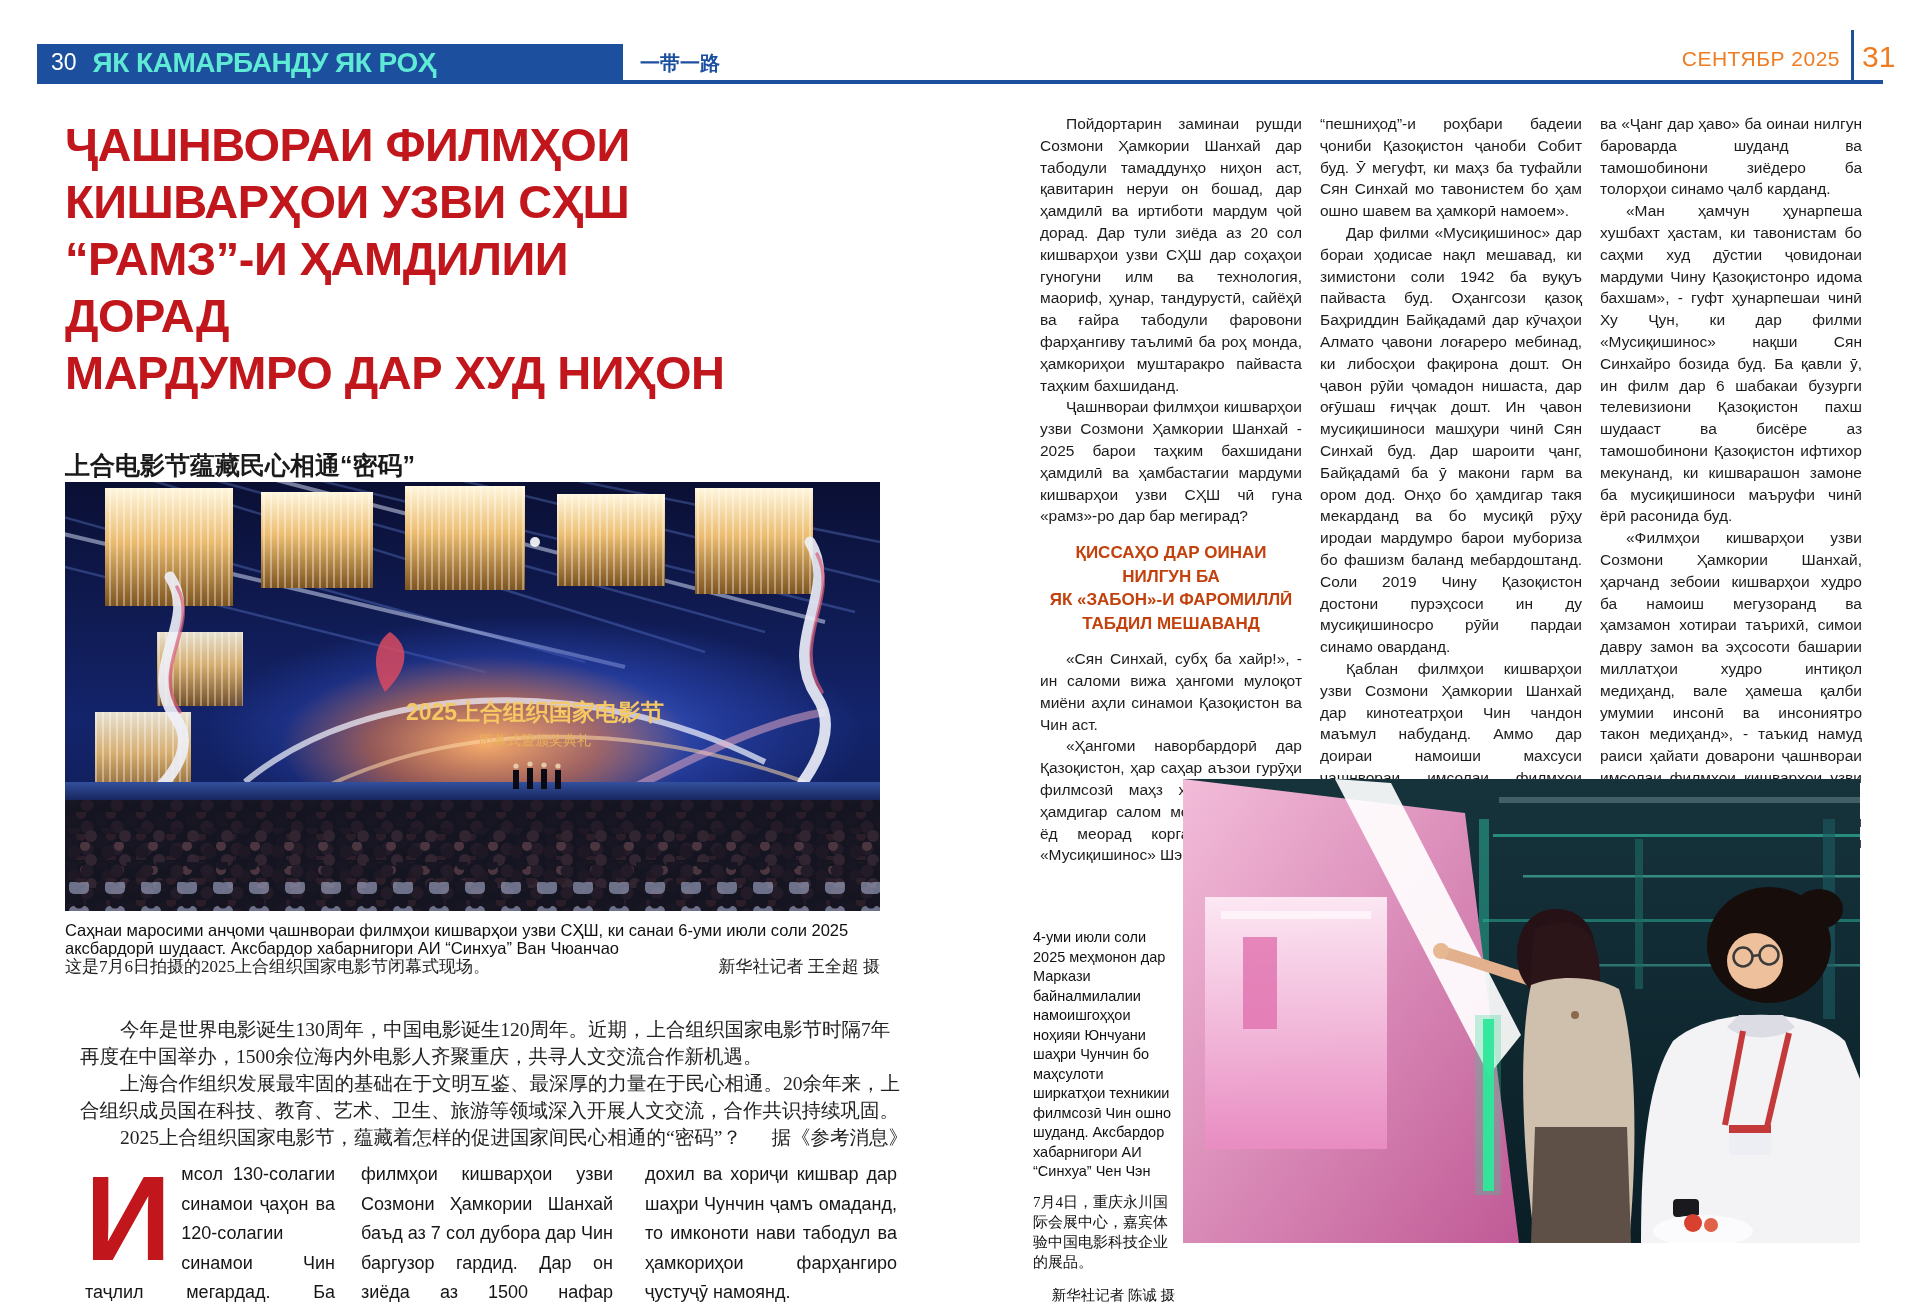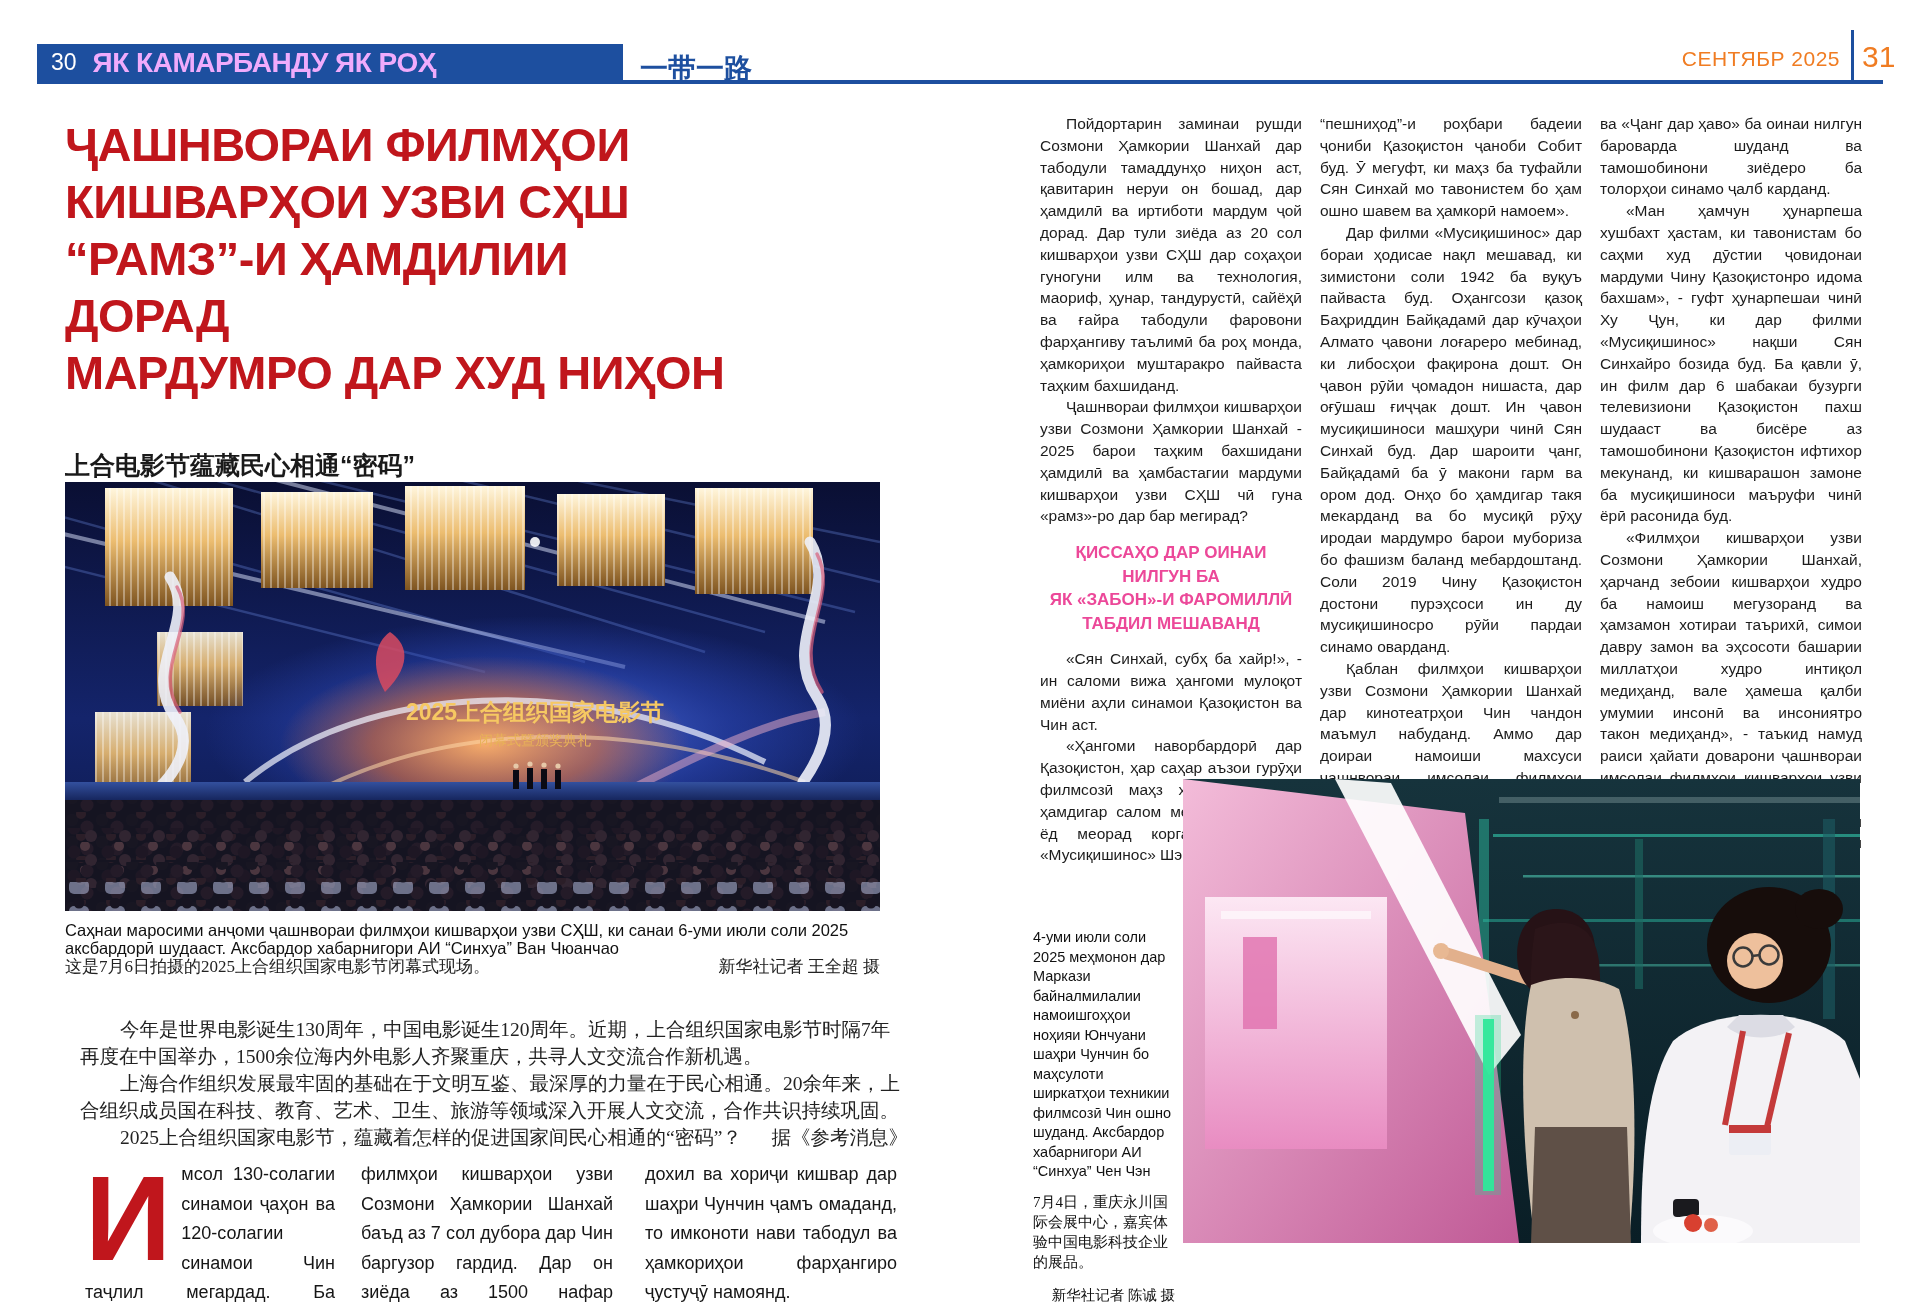--- a/index.html
+++ b/index.html
@@ -3,22 +3,22 @@
 <meta charset="utf-8">
 <style>
   html,body{margin:0;padding:0;background:#ffffff;}
   .page{position:relative;width:1920px;height:1303px;background:#ffffff;overflow:hidden;
         font-family:"Liberation Sans",sans-serif;color:#1c1c1c;}
   .abs{position:absolute;}
 
   
   .hdr-box{left:37px;top:44px;width:586px;height:37px;background:#1d4f9f;display:flex;align-items:center;}
   .hdr-pagenum{color:#ffffff;font-size:23px;margin:0 16px 0 14px;}
-  .hdr-title{color:#f0abfc;font-size:28px;font-weight:bold;letter-spacing:-0.5px;white-space:nowrap;}
-  .hdr-cn{left:640px;top:50px;font-size:28px;font-weight:bold;color:#1d4f9f;font-family:"Liberation Serif",serif;}
+  .hdr-title{color:#5eead4;font-size:28px;font-weight:bold;letter-spacing:-0.5px;white-space:nowrap;}
+  .hdr-cn{left:640px;top:50px;font-size:20px;font-weight:bold;color:#1d4f9f;font-family:"Liberation Serif",serif;}
   .hdr-rule{left:37px;top:80px;width:1846px;height:4px;background:#1d4f9f;}
   .hdr-issue{left:1640px;top:47px;width:200px;text-align:right;color:#f07c22;font-size:21px;letter-spacing:0.5px;}
   .hdr-vline{left:1851px;top:30px;width:3px;height:50px;background:#1d4f9f;}
   .hdr-pr{left:1862px;top:40px;color:#f07c22;font-size:30px;}
 
   
   .headline{left:65px;top:116px;width:760px;color:#c0161c;font-size:47px;font-weight:bold;
             line-height:57px;letter-spacing:-0.5px;}
   .subtitle-cn{left:65px;top:449px;font-size:25px;font-weight:bold;color:#1a1a1a;}
   .photo1{left:65px;top:482px;width:815px;height:508px;}
@@ -37,21 +37,21 @@
   .dropcap{float:left;font-size:120px;line-height:100px;font-weight:bold;color:#c0161c;
            margin:8px 10px 0 0;}
 
   
   .rcol{top:113px;width:262px;font-size:15.5px;line-height:21.8px;text-align:justify;color:#1c1c1c;}
   .rcol p{margin:0;text-indent:26px;}
   .rcol p.noind{text-indent:0;}
   .rcol1{left:1040px;}
   .rcol2{left:1320px;}
   .rcol3{left:1600px;}
-  .subhead{font-size:17px;line-height:23.5px;font-weight:bold;color:#ec4899;
+  .subhead{font-size:17px;line-height:23.5px;font-weight:bold;color:#c2410c;
            text-align:center;margin:14px 0 13px 0;}
   .photo2{left:1183px;top:779px;width:677px;height:464px;}
   .cap2{left:1033px;top:928px;width:142px;font-size:14.5px;line-height:19.5px;color:#101010;}
   .cap2-cn{font-family:"Liberation Serif",serif;margin-top:10px;font-size:15px;line-height:20px;}
   .cap2-credit{font-family:"Liberation Serif",serif;margin-top:14px;text-align:right;font-size:14.5px;}
 </style>
 </head>
 <body>
 
 <div class="page">

